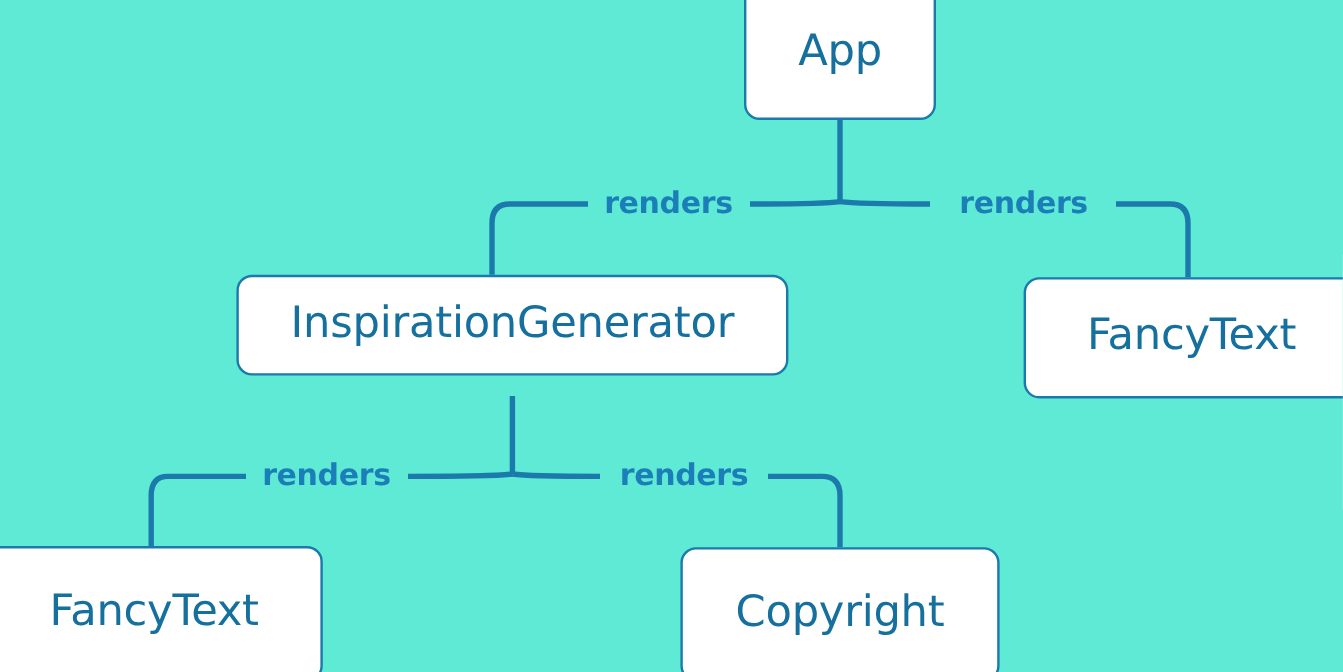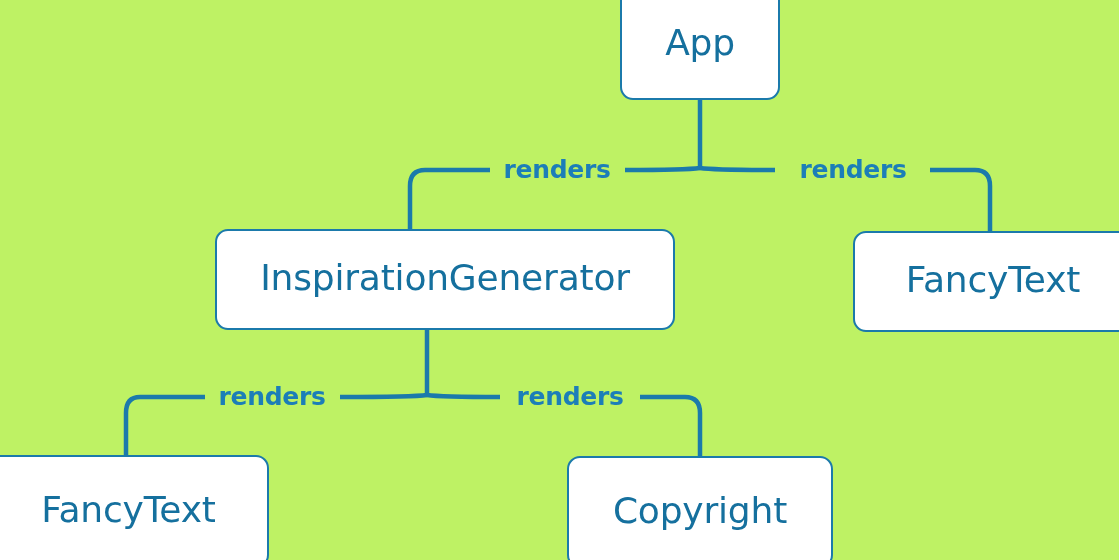--- a/index.html
+++ b/index.html
@@ -9,21 +9,21 @@
   body {
     width: 1119px;
     height: 560px;
     overflow: hidden;
     font-family: "DejaVu Sans", sans-serif;
   }
   #diagram-canvas {
     position: relative;
     width: 1119px;
     height: 560px;
-    background: #bef264;
+    background: #5eead4;
     overflow: hidden;
   }
   #edge-layer {
     position: absolute;
     left: 0;
     top: 0;
     width: 1119px;
     height: 560px;
   }
   .node {
@@ -55,21 +55,21 @@
     font-size: 25px;
     font-weight: 700;
     letter-spacing: -0.3px;
     white-space: nowrap;
     transform: translate(-50%, -50%);
     z-index: 3;
     line-height: 1;
   }
   
   #node-app           { left: 620px;  top: -12px; width: 160px; height: 112px; }
-  #node-inspiration   { left: 215px;  top: 229px; width: 460px; height: 101px; }
+  #node-inspiration   { left: 197px;  top: 229px; width: 460px; height: 84px; }
   #node-fancytext-right { left: 853px; top: 231px; width: 280px; height: 101px; }
   #node-fancytext-bottom { left: -12px; top: 455px; width: 281px; height: 113px; }
   #node-copyright     { left: 567px;  top: 456px; width: 266px; height: 112px; }
 </style>
 </head>
 <body>
 
 <div id="diagram-canvas">
 
   <svg id="edge-layer" viewBox="0 0 1119 560" width="1119" height="560" xmlns="http://www.w3.org/2000/svg">

